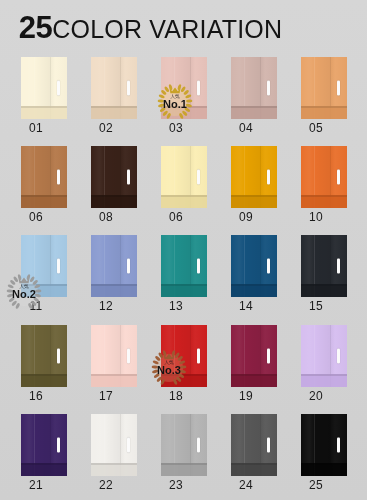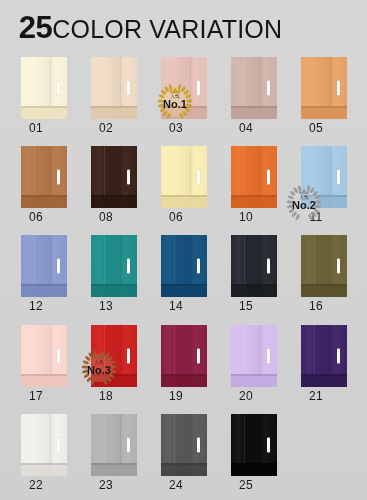--- a/index.html
+++ b/index.html
@@ -285,20 +285,32 @@
             <div class="fold a"></div>
             <div class="fold b"></div>
             <div class="fringe" style="background: rgb(230, 215, 154);"></div>
             <div class="tag"></div>
           </div>
         </div>
         <div class="num">06</div>
       </div>
       <div class="cell">
         <div class="swatch">
+          <div class="cloth" style="background: rgb(232, 162, 0);">
+            <div class="sheen"></div>
+            <div class="fold a"></div>
+            <div class="fold b"></div>
+            <div class="fringe" style="background: rgb(204, 140, 0);"></div>
+            <div class="tag"></div>
+          </div>
+        </div>
+        <div class="num">09</div>
+      </div>
+      <div class="cell">
+        <div class="swatch">
           <div class="cloth" style="background: rgb(233, 112, 44);">
             <div class="sheen"></div>
             <div class="fold a"></div>
             <div class="fold b"></div>
             <div class="fringe" style="background: rgb(210, 95, 31);"></div>
             <div class="tag"></div>
           </div>
         </div>
         <div class="num">10</div>
       </div>

